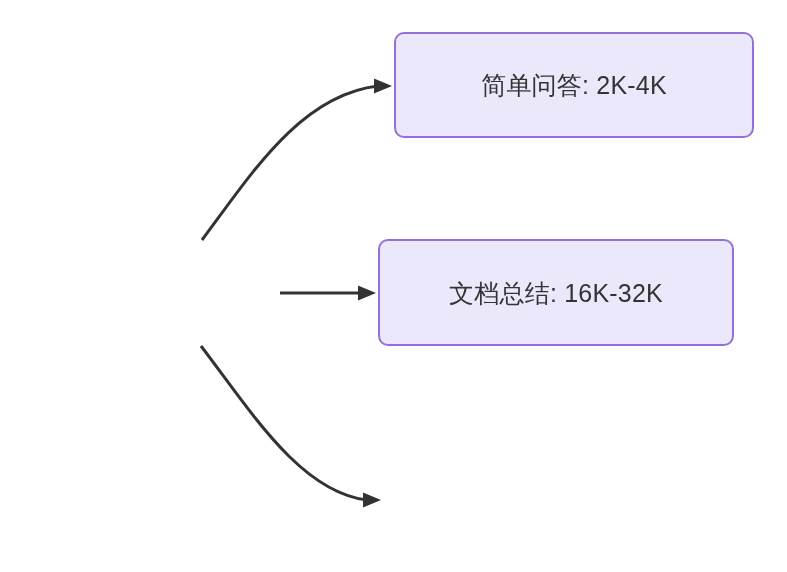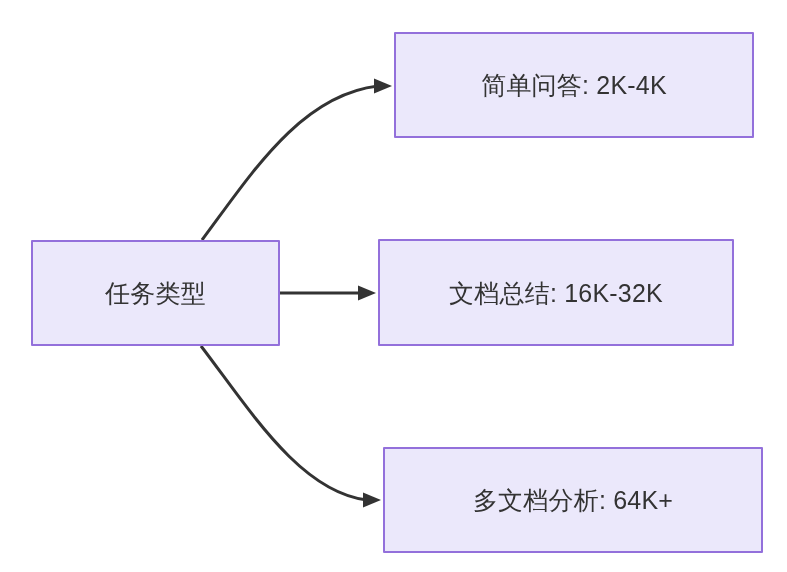--- a/index.html
+++ b/index.html
@@ -27,21 +27,21 @@
     left: 0;
     width: 787px;
     height: 572px;
     pointer-events: none;
   }
   .node {
     position: absolute;
     box-sizing: border-box;
     background: #ebe8fb;
     border: 2px solid #9370db;
-    border-radius: 1px;
+    border-radius: 10px;
     display: flex;
     align-items: center;
     justify-content: center;
     text-align: right;
   }
   .node-label {
     color: #333333;
     font-size: 25px;
     line-height: 1.2;
     font-family: "Liberation Sans", "DejaVu Sans", sans-serif;
@@ -98,29 +98,23 @@
       <path class="edge-path" d="M 280,293 L 362,293"></path>
       <polygon class="edge-arrowhead" points="376,293 358,285.5 358,300.5"></polygon>
     </g>
 
     <g>
       <path class="edge-path" d="M 201,346 C 250,410 300,492 367,500"></path>
       <polygon class="edge-arrowhead" points="381,500 363,492.5 363,507.5"></polygon>
     </g>
   </svg>
 
-  <div class="node" id="node-source">
-    <span class="node-label">任务类型</span>
-  </div>
 
   <div class="node" id="node-simple-qa">
     <span class="node-label">简单问答: 2K-4K</span>
   </div>
 
   <div class="node" id="node-doc-summary">
     <span class="node-label">文档总结: 16K-32K</span>
   </div>
 
-  <div class="node" id="node-multi-doc">
-    <span class="node-label">多文档分析: 64K+</span>
-  </div>
 
 </div>
 
 </body></html>

